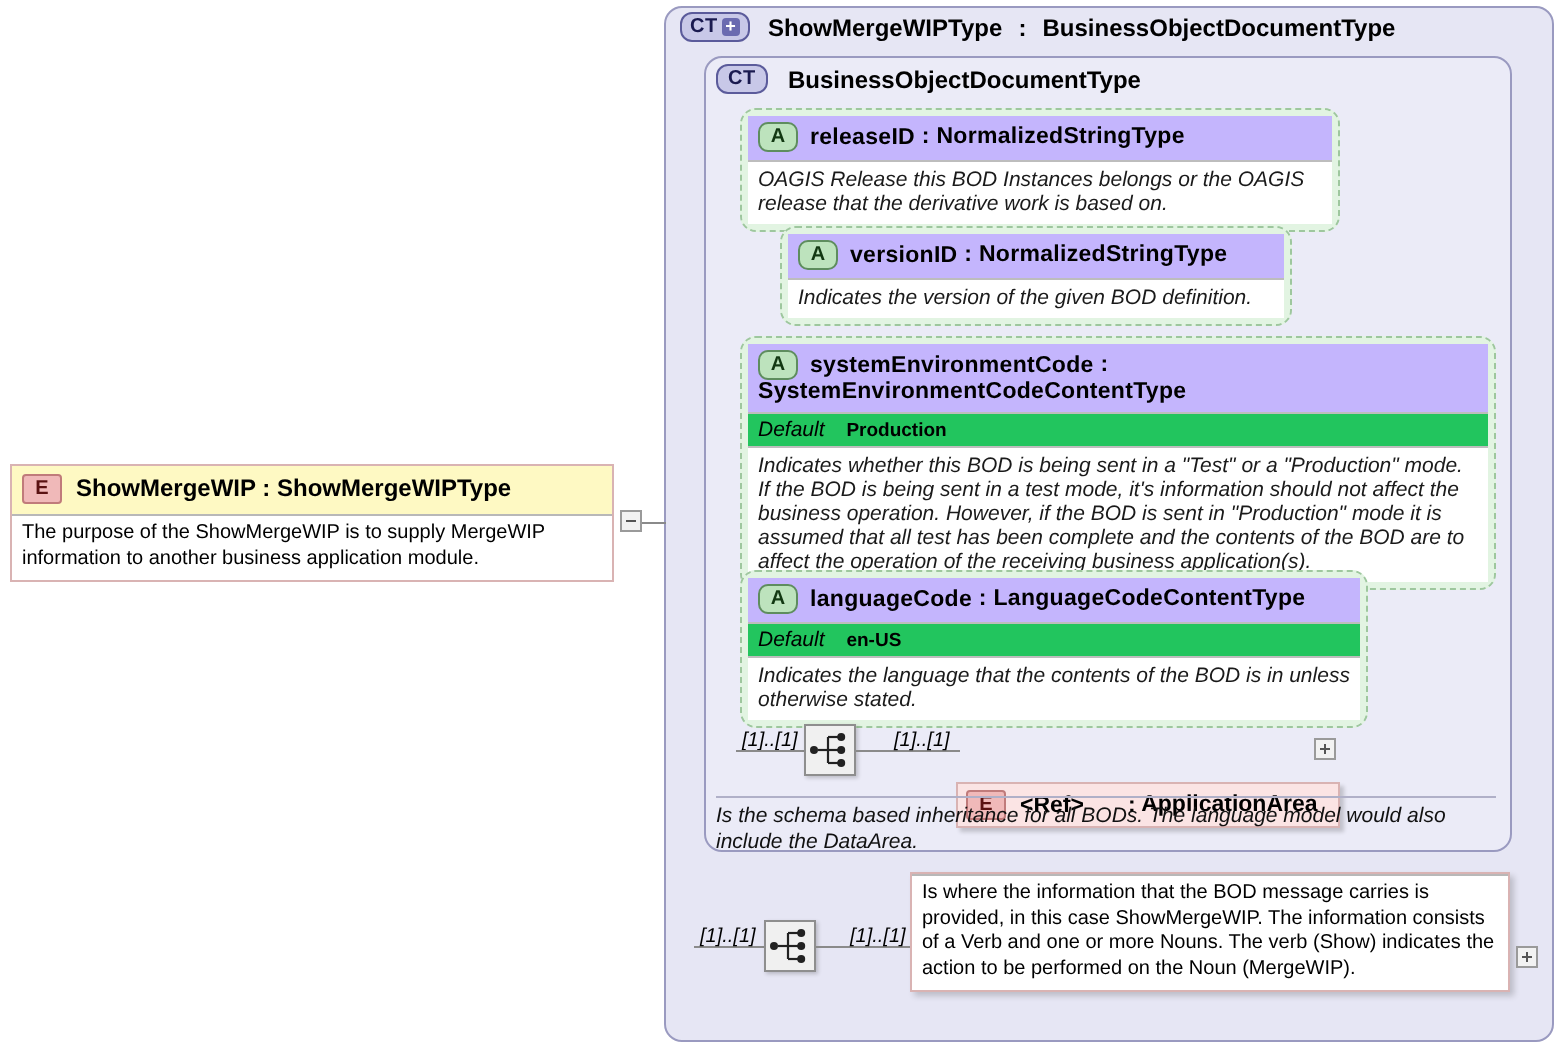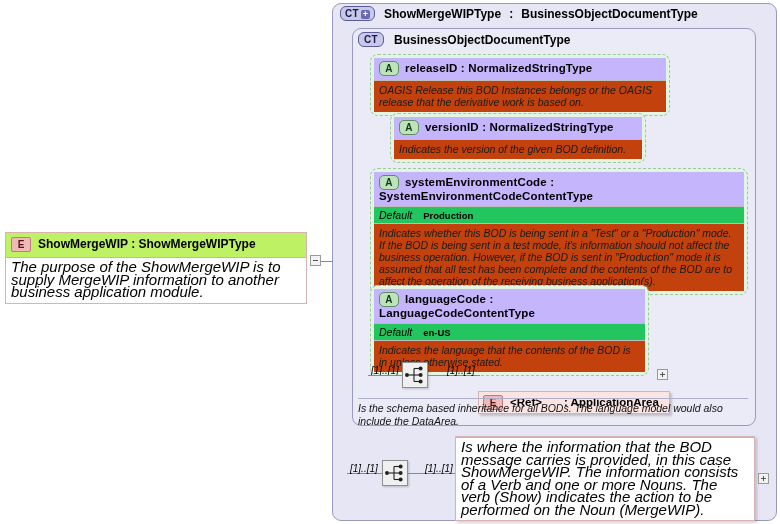--- a/index.html
+++ b/index.html
@@ -92,21 +92,21 @@
   .attr-title {
     padding: 3px 6px 4px 5px;
     background: #c4b5fd;
     font-weight: bold;
     font-size: 11.5px;
     color: #000;
     letter-spacing: 0.15px;
   }
   .attr-title .label { margin-left: 6px; }
   .attr-body {
-    background: #c2410c;
+    background: #ffffff;
     border-top: 1px solid #bdbdbd;
     padding: 3px 5px 4px 5px;
     font-style: italic;
     font-size: 10.5px;
     line-height: 12px;
     color: #1a1a1a;
   }
   .attr-default {
     background: #22c55e;
     border-top: 1px solid #bdbdbd;
@@ -115,33 +115,32 @@
   }
   .attr-default .dlabel { font-style: italic; }
   .attr-default .dval { font-weight: bold; font-size: 9.5px; margin-left: 8px; }
 
   
   .node-elem {
     border: 1px solid #d9b3b3;
     background: #ffffff;
   }
   .elem-title {
-    background: #bef264;
+    background: #fef9c3;
     padding: 4px 8px 5px 5px;
     font-weight: bold;
     font-size: 12px;
     white-space: nowrap;
   }
   .elem-title .label { margin-left: 7px; }
   .elem-body {
     background: #ffffff;
     border-top: 1px solid #b8b8b8;
     padding: 3px 6px 4px 5px;
-    font-style: italic;
-    font-size: 15px;
+    font-size: 10px;
     line-height: 12.5px;
   }
 
   
   .node-ref {
     border: 1px solid #d9b3b3;
     background: #fbe4e4;
     padding: 3px 10px 3px 4px;
     box-shadow: 2px 2px 2px rgba(0,0,0,0.18);
     white-space: nowrap;
@@ -246,21 +245,21 @@
     <span>:</span>
     <span>SystemEnvironmentCodeContentType</span>
   </div>
   <div class="attr-default">
     <span class="dlabel">Default</span>
     <span class="dval">Production</span>
   </div>
   <div class="attr-body">Indicates whether this BOD is being sent in a "Test" or a "Production" mode. If the BOD is being sent in a test mode, it's information should not affect the business operation. However, if the BOD is sent in "Production" mode it is assumed that all test has been complete and the contents of the BOD are to affect the operation of the receiving business application(s).</div>
 </div>
 
-<div class="abs node-attr" style="left:370px; top:285px; width:279px;">
+<div class="abs node-attr" style="left:370px; top:285px; width:314px;">
   <div class="attr-title">
     <span class="badge badge-a">A</span><span class="label">languageCode</span>
     <span>:</span>
     <span>LanguageCodeContentType</span>
   </div>
   <div class="attr-default">
     <span class="dlabel">Default</span>
     <span class="dval">en-US</span>
   </div>
   <div class="attr-body">Indicates the language that the contents of the BOD is in unless otherwise stated.</div>

